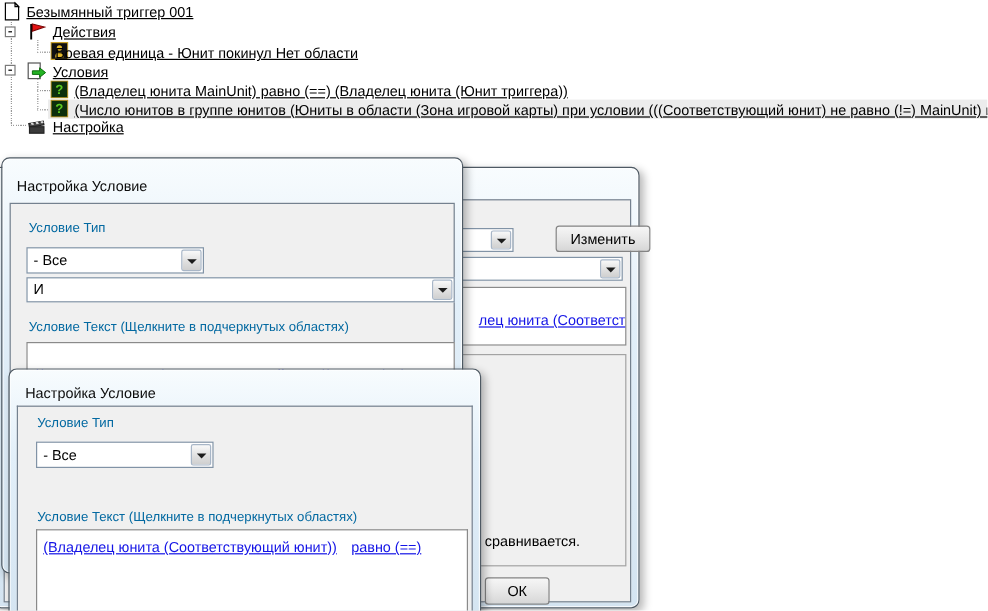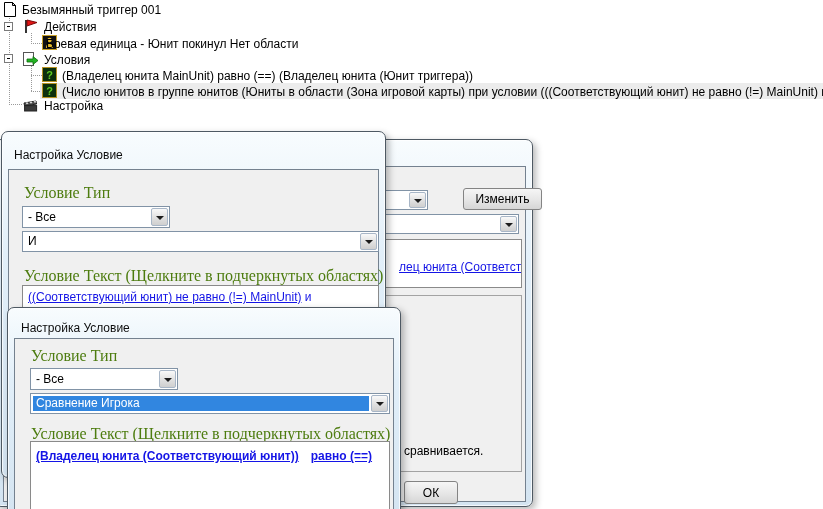--- a/index.html
+++ b/index.html
@@ -1,29 +1,29 @@
 <!DOCTYPE html>
 <html><head>
 <meta charset="utf-8">
 <style>
   html,body{margin:0;padding:0;background:#fff;}
   body{width:823px;height:509px;overflow:hidden;font-family:"Liberation Sans",sans-serif;}
   #screen{position:relative;width:823px;height:509px;background:#fff;overflow:hidden;}
-  .trow{position:absolute;white-space:nowrap;font-size:12px;color:#000;line-height:15px;}
+  .trow{position:absolute;white-space:nowrap;font-size:12px;color:#000;line-height:15px;text-decoration:underline;}
   .dot-v{position:absolute;width:1px;background-image:repeating-linear-gradient(180deg,#9a9a9a 0 1px,transparent 1px 2px);}
   .dot-h{position:absolute;height:1px;background-image:repeating-linear-gradient(90deg,#9a9a9a 0 1px,transparent 1px 2px);}
   .expbox{position:absolute;width:9px;height:9px;background:#fff;border:1px solid #7a7a7a;box-sizing:border-box;}
   .expbox .minus{position:absolute;left:2px;top:3px;width:3px;height:1px;background:#000;}
   .ticon{position:absolute;}
   .hlbar{position:absolute;background:#ececec;}
   
   .win{position:absolute;background:linear-gradient(180deg,#f8fcfe,#e2eff9 35%,#d4e4f1);border:1px solid #4e5963;border-radius:7px;box-shadow:inset 0 0 0 1px rgba(255,255,255,.75),3px 3px 7px rgba(0,0,0,.28);box-sizing:border-box;}
   .win .title{position:absolute;font-size:12px;color:#0d0d0d;white-space:nowrap;}
   .client{position:absolute;background:#f0f0f0;border:1px solid #74818f;box-sizing:border-box;}
-  .lbl{position:absolute;font-size:16px;color:#4d7c0f;white-space:nowrap;font-family:Liberation Serif, serif;}
+  .lbl{position:absolute;font-size:11px;color:#0369a1;white-space:nowrap;}
   .combo{position:absolute;background:#fff;border:1px solid #8193a6;box-sizing:border-box;}
   .combo .cval{position:absolute;left:2px;top:2px;bottom:2px;right:20px;font-size:12px;line-height:15px;padding:0 3px;white-space:nowrap;overflow:hidden;color:#000;}
   .combo.selected .cval{background:#3186e0;color:#fff;}
   .combo .cbtn{position:absolute;right:1px;top:1px;bottom:1px;width:17px;background:linear-gradient(180deg,#f9f9f9,#dedede 60%,#cfcfcf);border:1px solid #a8b6c7;border-radius:2px;box-sizing:border-box;}
   .combo .arr{position:absolute;left:4px;top:6px;width:0;height:0;border-left:4px solid transparent;border-right:4px solid transparent;border-top:4px solid #1c1c1c;}
   .panel-white{position:absolute;background:#fff;border:1px solid #8a8a8a;box-sizing:border-box;overflow:hidden;}
   .panel-gray{position:absolute;background:#f0f0f0;border:1px solid #a3a3a3;box-sizing:border-box;overflow:hidden;}
   .lline{position:absolute;font-size:12px;white-space:nowrap;color:#1414e6;}
   .lnk{color:#1414e6;text-decoration:underline;}
   .lnk2{margin-left:12px;}
@@ -152,48 +152,39 @@
           </span>
       </div>
       <div class="combo" style="left:13px;top:61px;width:357px;height:21px;">
         <span class="cval">И</span>
         <span class="cbtn">
             <span class="arr" style="top:6px;"></span>
           </span>
       </div>
       <div class="lbl" style="left:15px;top:97px;">Условие Текст (Щелкните в подчеркнутых областях)</div>
       <div class="panel-white" style="left:13px;top:115px;width:357px;height:186px;">
-        <div class="lline" style="left:5px;top:4px;">
-          <span class="lnk">((Соответствующий юнит) не равно (!=) MainUnit)</span><span class="plain"> и</span>
-        </div>
         <div class="lline" style="left:5px;top:20px;">
           <span class="lnk">((Владелец юнита (Соответствующий юнит)) равно (==)</span>
         </div>
       </div>
     </div>
   </div>
 
   <div class="win" style="left:7px;top:307px;width:394px;height:210px;z-index:3;">
     <div class="title" style="left:13px;top:13px;">Настройка Условие</div>
     <div class="client" style="left:6px;top:30px;width:380px;height:178px;border-bottom:none;">
       <div class="lbl" style="left:16px;top:8px;">Условие Тип</div>
       <div class="combo" style="left:15px;top:29px;width:148px;height:22px;">
         <span class="cval" style="top:3px;">- Все</span>
         <span class="cbtn">
             <span class="arr" style="top:7px;"></span>
           </span>
       </div>
-      <div class="combo selected" style="left:15px;top:54px;width:360px;height:21px;">
-        <span class="cval">Сравнение Игрока</span>
-        <span class="cbtn">
-            <span class="arr" style="top:6px;"></span>
-          </span>
-      </div>
       <div class="lbl" style="left:16px;top:86px;">Условие Текст (Щелкните в подчеркнутых областях)</div>
       <div class="panel-white" style="left:15px;top:102px;width:360px;height:76px;border-bottom:none;">
-        <div class="lline" style="left:5px;top:7px;font-weight:bold;">
+        <div class="lline" style="left:5px;top:7px;">
           <span class="lnk">(Владелец юнита (Соответствующий юнит))</span><span class="lnk lnk2">равно (==)</span>
         </div>
       </div>
     </div>
   </div>
 
 </div>
 
 </body></html>

